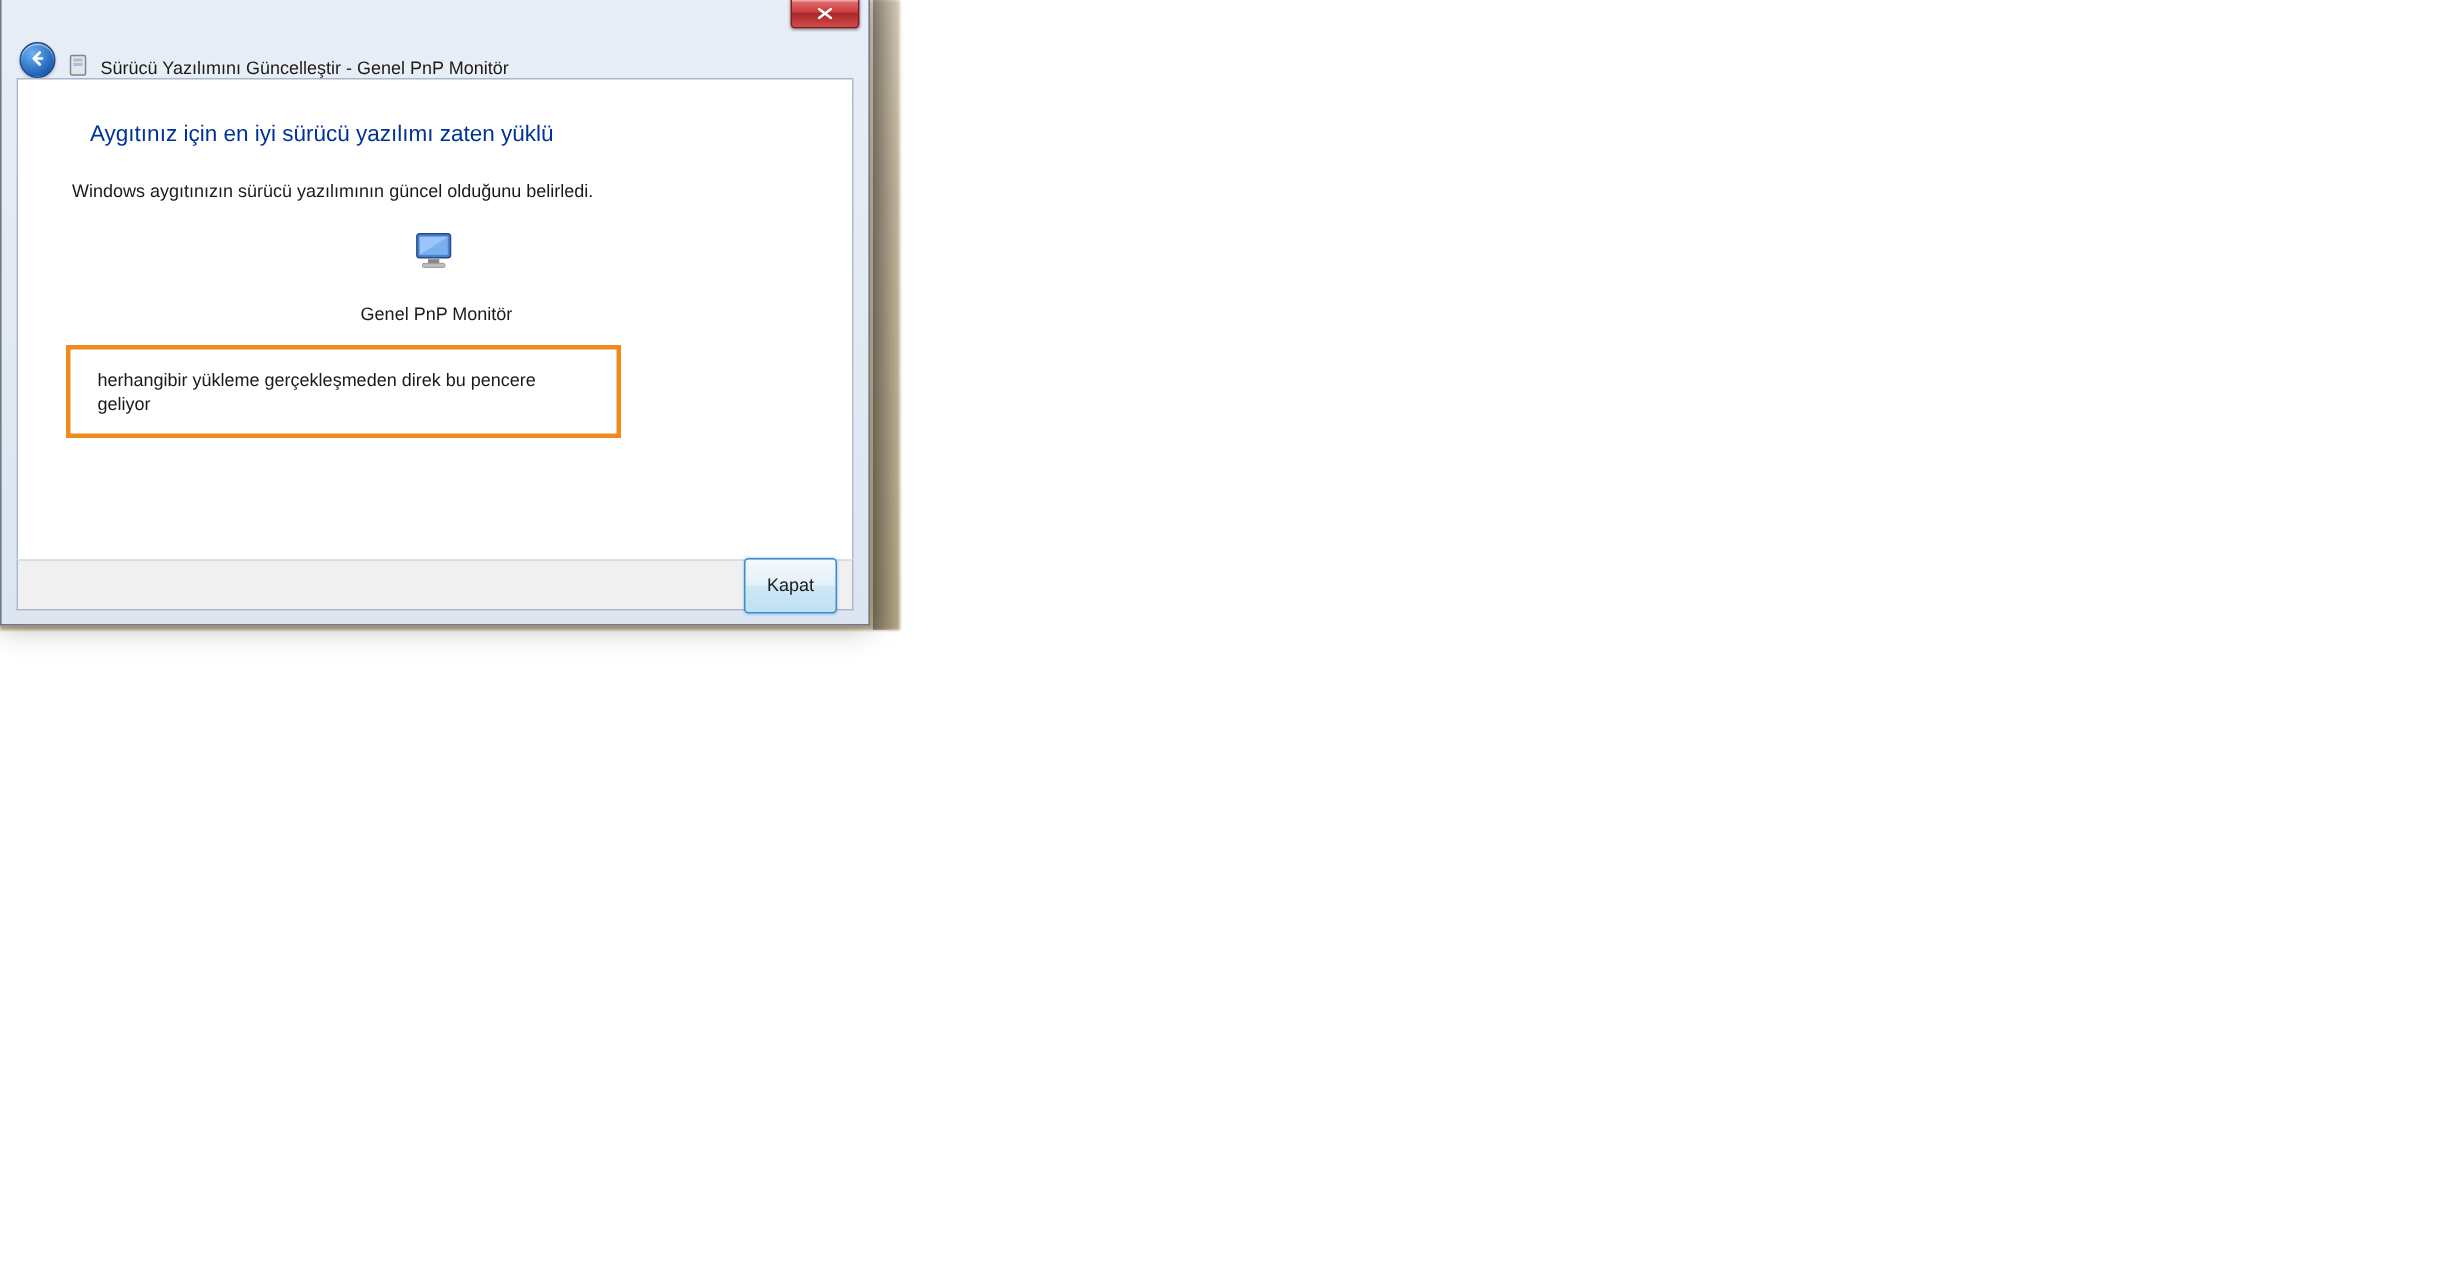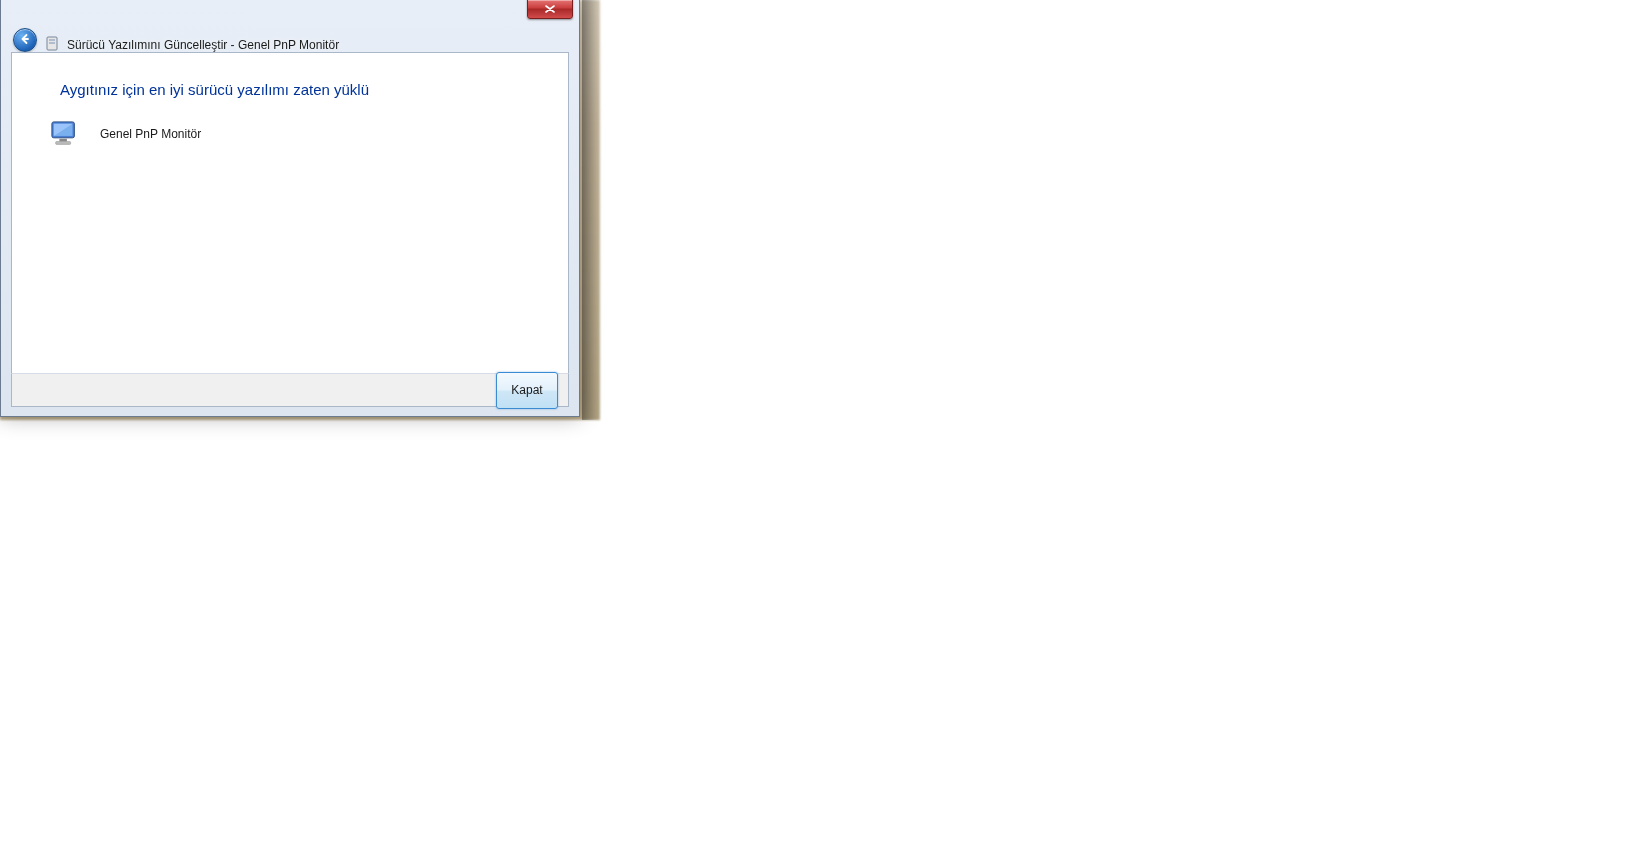--- a/index.html
+++ b/index.html
@@ -110,20 +110,21 @@
       font-size: 12px;
       color: #1a1a1a;
       margin-bottom: 20px;
     }
     .device-row {
       display: flex;
       align-items: center;
       gap: 20px;
       padding-left: 2px;
       margin-bottom: 14px;
+      flex-direction: column;
     }
     .monitor-icon { width: 30px; height: 28px; }
     .device-name { font-size: 12px; color: #1a1a1a; }
     .annotation-box {
       border: 3px solid #f08a1d;
       padding: 12px 18px;
       font-size: 12px;
       color: #1a1a1a;
       width: 370px;
       margin-left: -4px;
@@ -186,33 +187,37 @@
         <rect x="1" y="1" width="10" height="13" rx="1" fill="#e6e6e6" stroke="#7a8699" stroke-width="1"></rect>
         <rect x="3" y="3" width="6" height="2" fill="#b0bccf"></rect>
         <rect x="3" y="6" width="6" height="2" fill="#b0bccf"></rect>
       </svg>
     </div>
     <div class="window-title">Sürücü Yazılımını Güncelleştir - Genel PnP Monitör</div>
   </div>
 
   <div class="content-panel">
     <div class="heading">Aygıtınız için en iyi sürücü yazılımı zaten yüklü</div>
+    <div class="subtext">Windows aygıtınızın sürücü yazılımının güncel olduğunu belirledi.</div>
 
     <div class="device-row">
       <span class="monitor-icon">
         <svg viewBox="0 0 32 28">
           <rect x="2" y="2" width="24" height="17" rx="2" fill="#4a7fd4" stroke="#2a4a80" stroke-width="1"></rect>
           <rect x="4" y="4" width="20" height="13" fill="#7bb0ef"></rect>
           <path d="M4 4 L24 4 L4 17 Z" fill="#a9ceff" opacity="0.7"></path>
           <rect x="10" y="20" width="8" height="3" fill="#888"></rect>
           <rect x="6" y="23" width="16" height="3" rx="1" fill="#bcbcbc" stroke="#888" stroke-width="0.5"></rect>
         </svg>
       </span>
       <div class="device-name">Genel PnP Monitör</div>
     </div>
 
+    <div class="annotation-box">
+      <span>herhangibir yükleme gerçekleşmeden direk bu pencere geliyor</span>
+    </div>
   </div>
 
   <div class="footer-panel">
     <button class="close-button">Kapat</button>
   </div>
 
 </div>
 
 </body></html>

